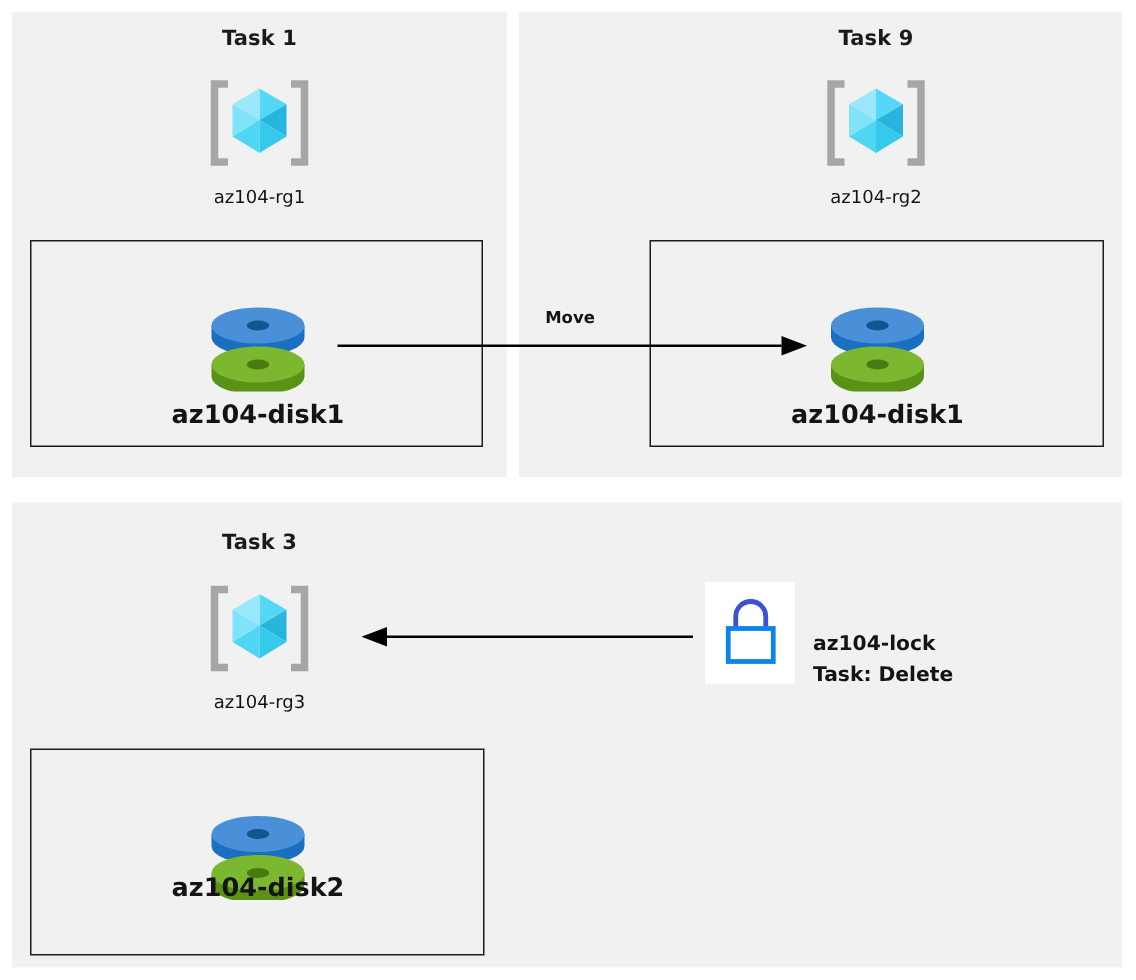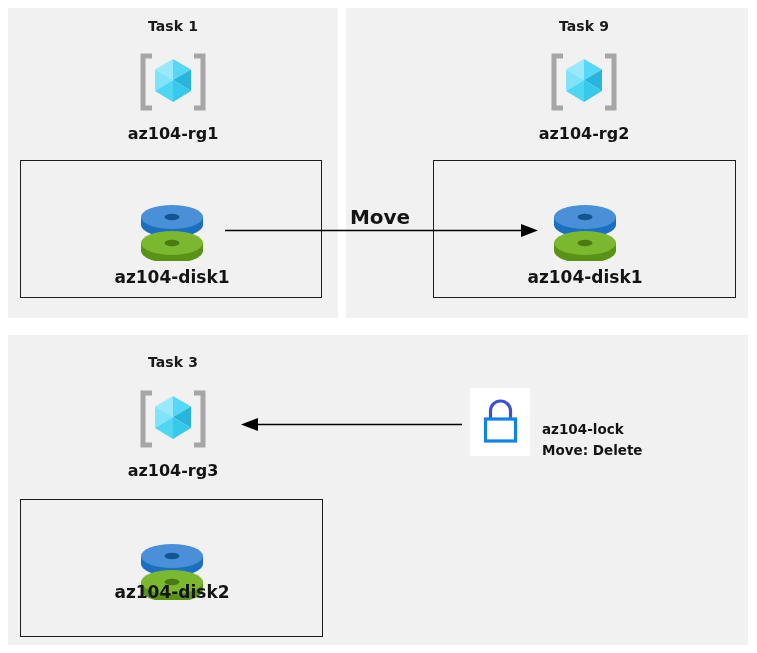--- a/index.html
+++ b/index.html
@@ -51,22 +51,22 @@
     width: 70px;
     height: 64px;
   }
   #rg-icon-1 { left: 138px; top: 50px; }
   #rg-icon-2 { left: 549px; top: 50px; }
   #rg-icon-3 { left: 138px; top: 387px; }
 
   
   .rg-label {
     position: absolute;
-    font-size: 16px;
-    font-weight: bold;
+    font-size: 12px;
+    font-weight: normal;
     color: #141414;
     text-align: center;
     white-space: nowrap;
     width: 160px;
   }
   #rg-label-1 { left: 93px;  top: 124px; }
   #rg-label-2 { left: 504px; top: 124px; }
   #rg-label-3 { left: 93px;  top: 461px; }
 
   
@@ -111,21 +111,21 @@
     pointer-events: none;
   }
 
   
   #move-label {
     position: absolute;
     left: 325px;
     top: 205px;
     width: 110px;
     text-align: center;
-    font-size: 20px;
+    font-size: 11px;
     font-weight: bold;
     color: #141414;
     white-space: nowrap;
   }
 
   
   #lock-icon-box {
     position: absolute;
     left: 470px;
     top: 388px;
@@ -280,16 +280,16 @@
 
   <div id="lock-icon-box">
     <svg id="lock-icon-svg" viewBox="0 0 45 50">
       <path d="M12.5 22 L12.5 14 A10 10 0 0 1 32.5 14 L32.5 22" fill="none" stroke="#3b4fd8" stroke-width="3.2"></path>
       <rect x="7.5" y="22" width="30" height="22" fill="#ffffff" stroke="#0f83e8" stroke-width="3.2"></rect>
     </svg>
   </div>
 
   <div id="lock-text">
     <div>az104-lock</div>
-    <div>Move: Delete</div>
+    <div>Task: Delete</div>
   </div>
 
 </div>
 
 </body></html>

